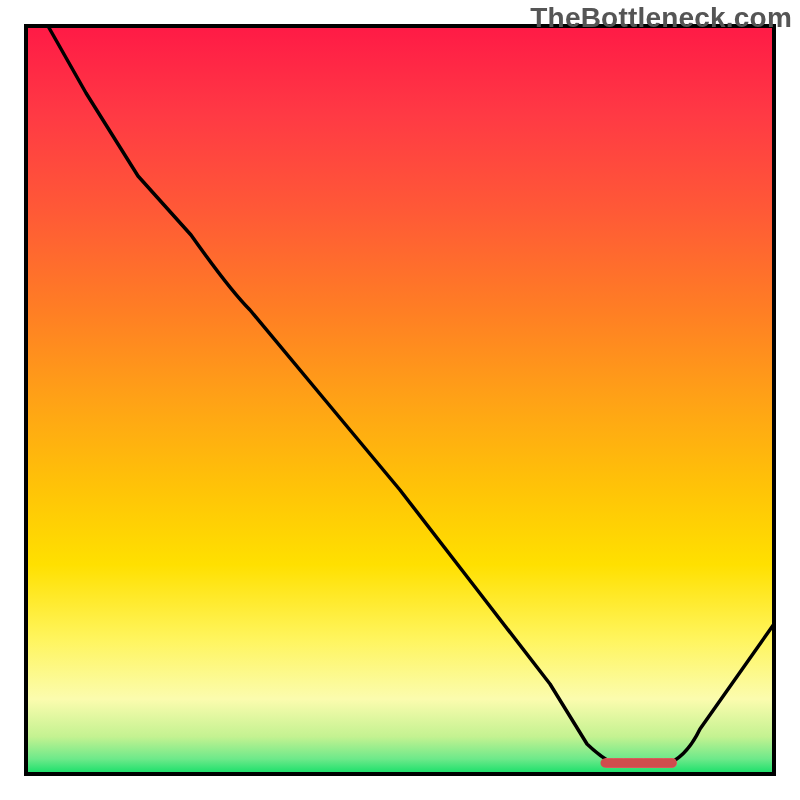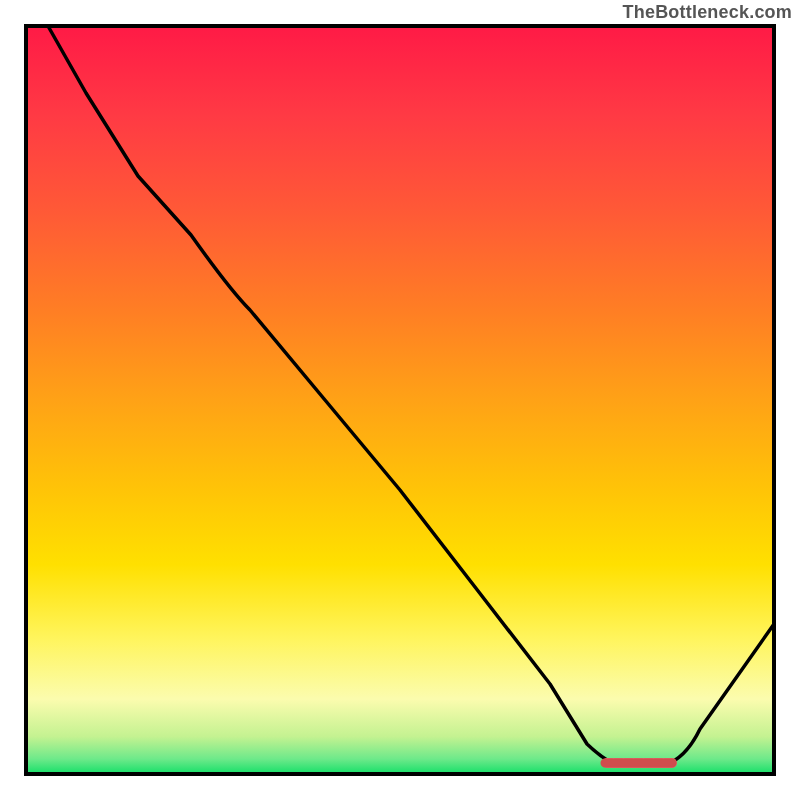--- a/index.html
+++ b/index.html
@@ -15,21 +15,21 @@
     width: 800px;
     height: 800px;
   }
   svg {
     display: block;
   }
   .watermark {
     position: absolute;
     top: 2px;
     right: 8px;
-    font-size: 18px;
+    font-size: 28px;
     font-weight: bold;
     color: #555555;
     letter-spacing: 0.2px;
     user-select: none;
   }
 </style>
 </head>
 <body>
 
 <div class="canvas-wrap">

